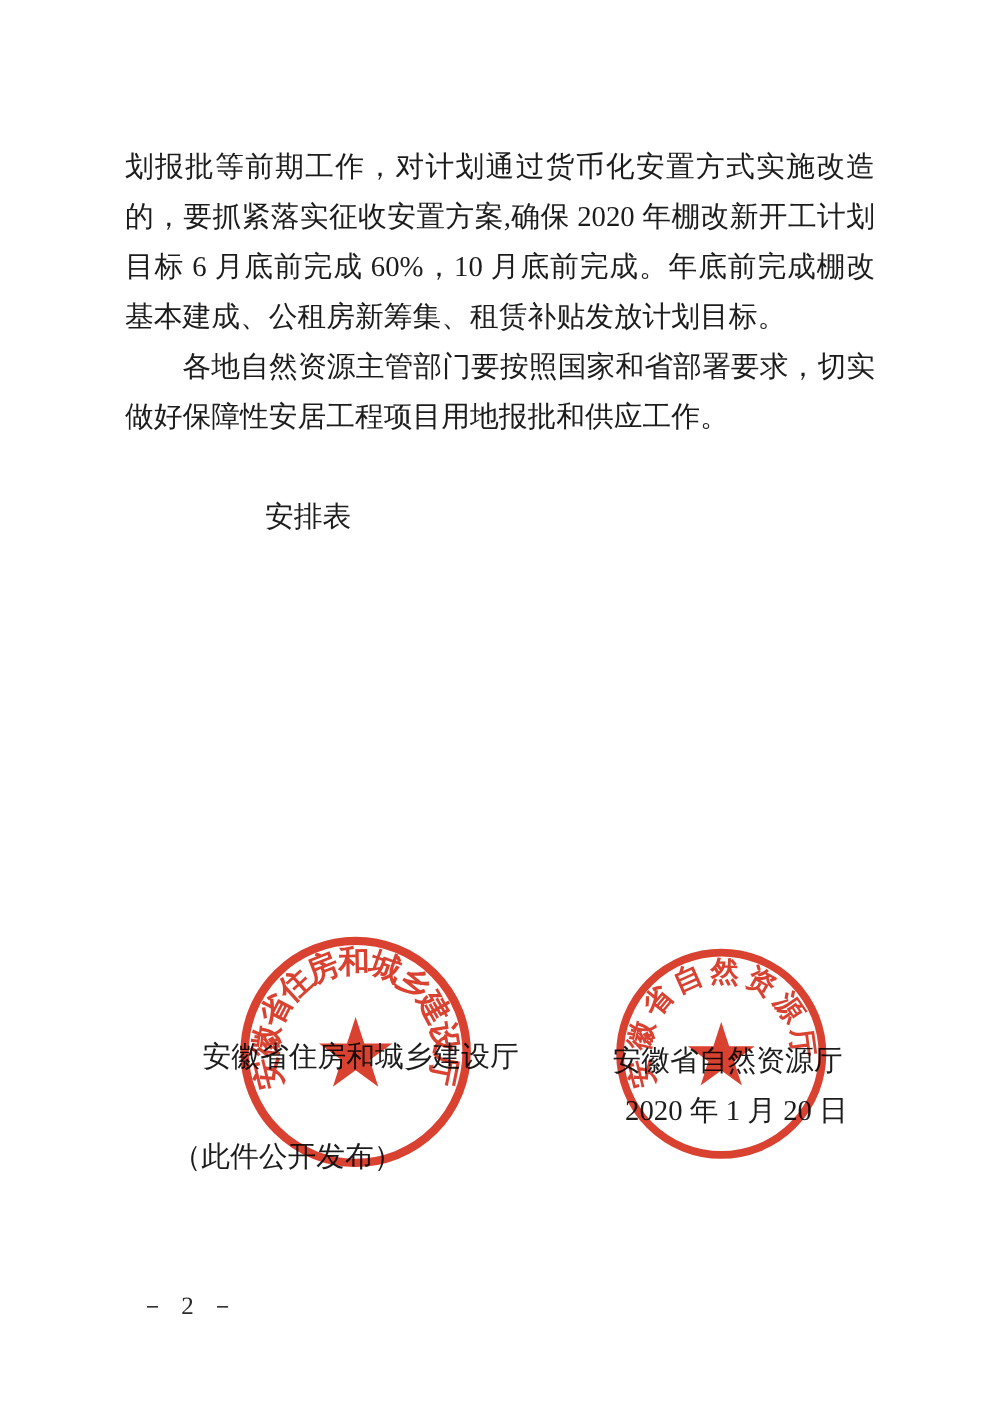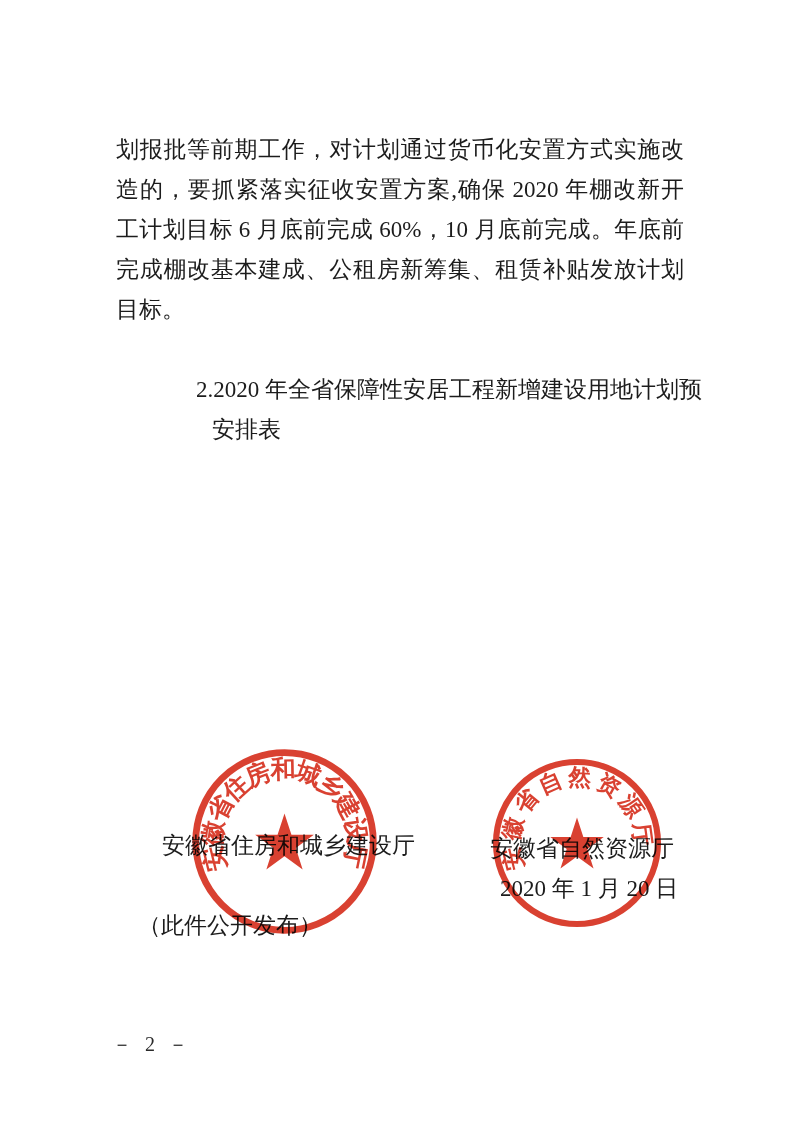--- a/index.html
+++ b/index.html
@@ -19,21 +19,21 @@
   .doc {
     position: absolute;
     left: 100px;
     top: 114px;
     width: 600px;
     font-size: 23px;
     line-height: 40px;
     text-align: justify;
   }
   .para {
-    margin: 16px;
+    margin: 0;
     text-indent: 2em;
   }
   .no-indent {
     text-indent: 0;
   }
   .heading {
     margin: 0;
     text-indent: 2em;
     font-family: "Liberation Sans", "DejaVu Sans", sans-serif;
     font-weight: bold;
@@ -82,23 +82,23 @@
     font-weight: bold;
   }
 </style>
 </head>
 <body>
 
 <div class="page">
 
   <div class="doc">
     <p class="para no-indent">划报批等前期工作，对计划通过货币化安置方式实施改造的，要抓紧落实征收安置方案,确保 2020 年棚改新开工计划目标 6 月底前完成 60%，10 月底前完成。年底前完成棚改基本建成、公租房新筹集、租赁补贴发放计划目标。</p>
+    <p class="para">各地自然资源主管部门要按照国家和省部署要求，切实做好保障性安居工程项目用地报批和供应工作。</p>
 
     <div class="attachments">
-      <div class="att-line att2">2.2020 年全省保障性安居工程新增建设用地计划预</div>
       <div class="att-line att3">安排表</div>
     </div>
   </div>
 
   <div class="sig left-org">安徽省住房和城乡建设厅</div>
   <div class="sig right-org">安徽省自然资源厅</div>
   <div class="sig date">2020 年 1 月 20 日</div>
   <div class="sig note">（此件公开发布）</div>
 
   <svg class="seal seal-left" viewBox="0 0 200 200" xmlns="http://www.w3.org/2000/svg" aria-hidden="true">

